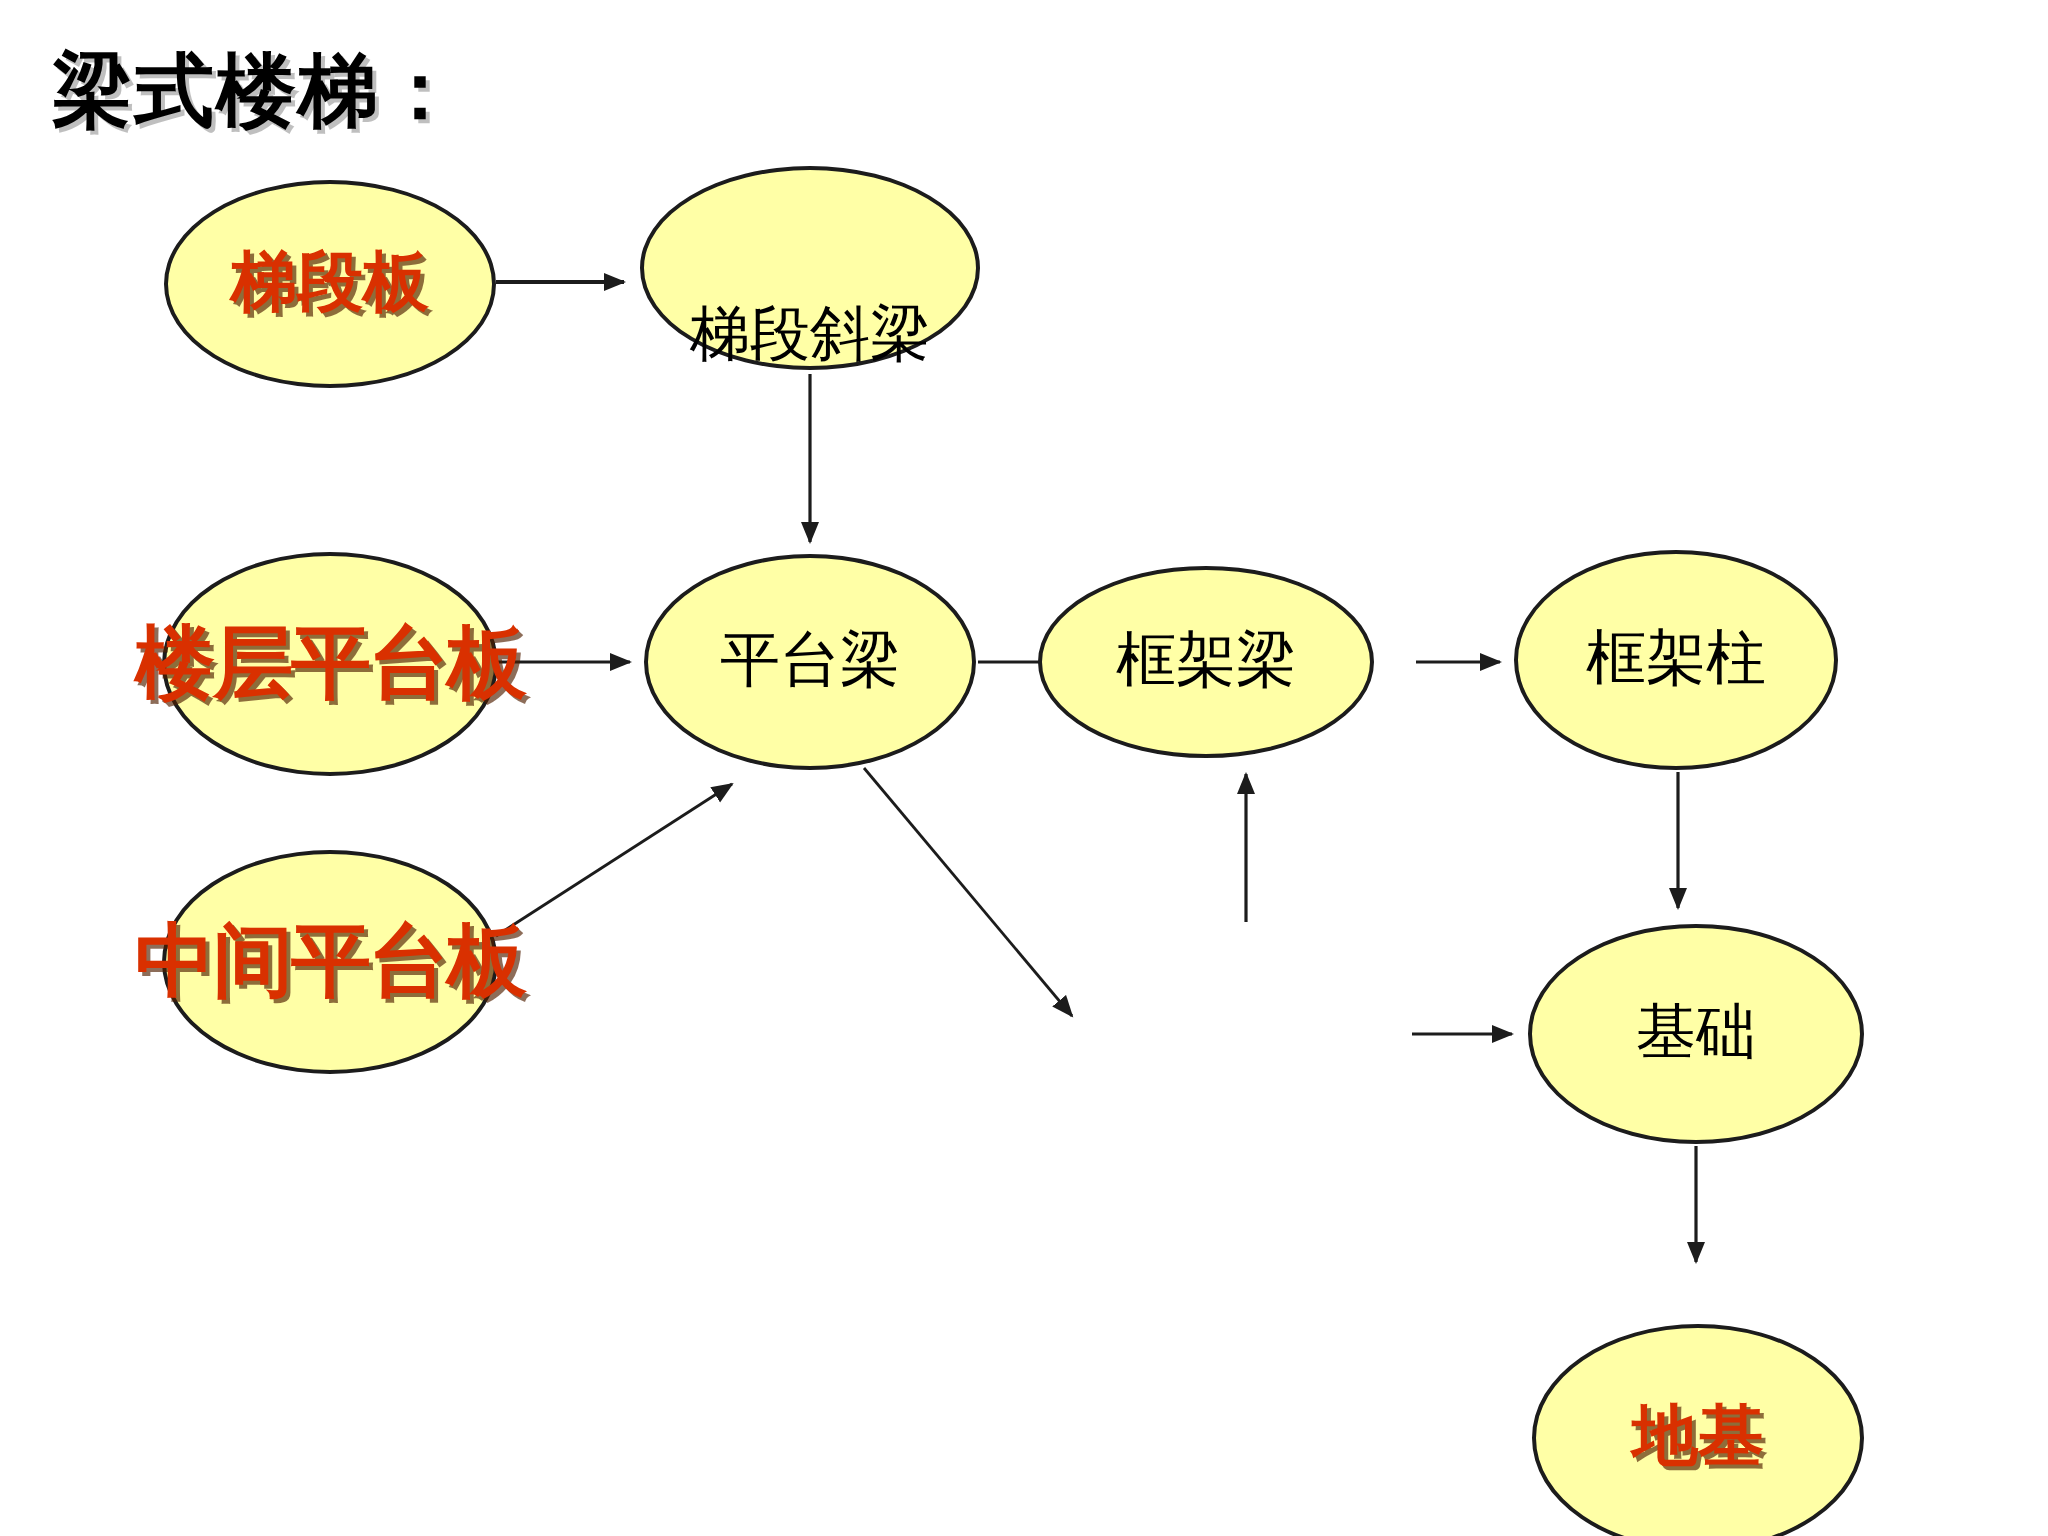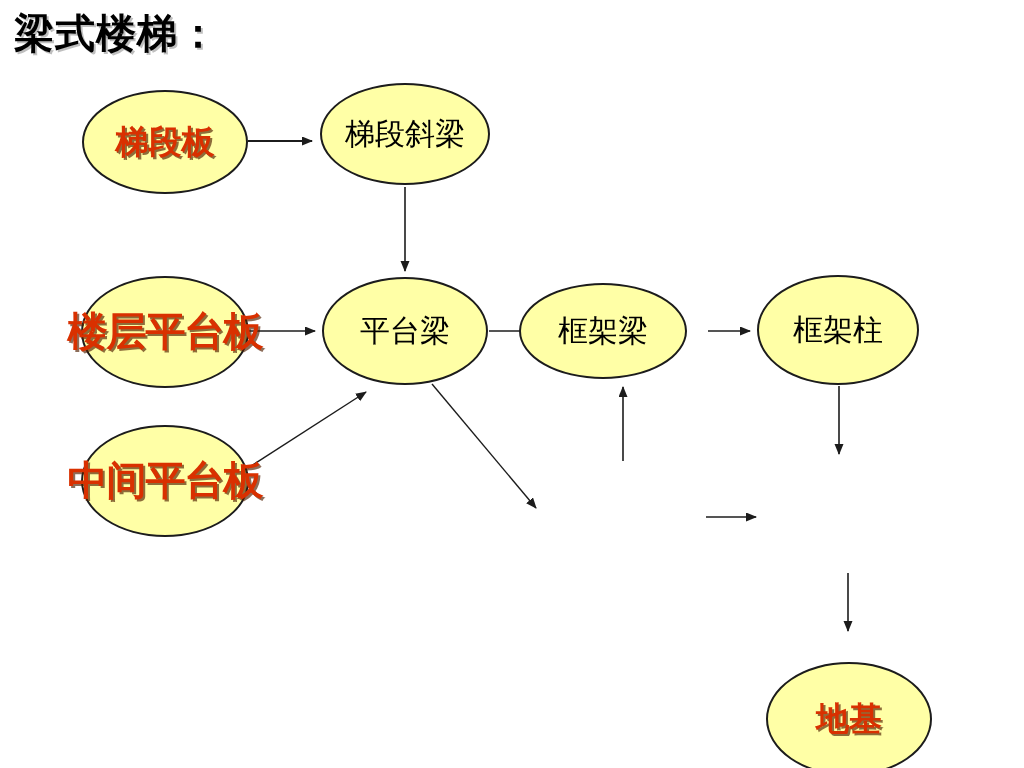--- a/index.html
+++ b/index.html
@@ -12,21 +12,21 @@
     width: 1024px;
     height: 768px;
     background: #ffffff;
     overflow: hidden;
     font-family: "Liberation Serif", "DejaVu Serif", serif;
   }
   .title {
     position: absolute;
     left: 14px;
     top: 6px;
-    margin: 0;
+    margin: 12px;
     font-size: 40px;
     font-weight: bold;
     color: #000000;
     letter-spacing: 1px;
     text-shadow: 2px 2px 0 rgba(0,0,0,0.25);
     font-family: "Liberation Serif", "DejaVu Serif", serif;
   }
   .arrow-layer {
     position: absolute;
     left: 0;
@@ -89,21 +89,21 @@
     <line x1="708" y1="331" x2="750" y2="331" stroke="#1c1c1c" stroke-width="1.6" marker-end="url(#ah)"></line>
     <line x1="839" y1="386" x2="839" y2="454" stroke="#1c1c1c" stroke-width="1.6" marker-end="url(#ah)"></line>
     <line x1="706" y1="517" x2="756" y2="517" stroke="#1c1c1c" stroke-width="1.6" marker-end="url(#ah)"></line>
     <line x1="848" y1="573" x2="848" y2="631" stroke="#1c1c1c" stroke-width="1.6" marker-end="url(#ah)"></line>
   </svg>
 
   <div class="node red" style="left:82px; top:90px; width:166px; height:104px;">
     <span>梯段板</span>
   </div>
 
-  <div class="node black" style="left:320px; top:83px; width:170px; height:102px;">
+  <div class="node black" style="left:320px; top:83px; width:170px; height:102px;align-items:flex-end;">
     <span>梯段斜梁</span>
   </div>
 
   <div class="node red wide" style="left:81px; top:276px; width:168px; height:112px;">
     <span>楼层平台板</span>
   </div>
 
   <div class="node black" style="left:322px; top:277px; width:166px; height:108px;text-align:center;">
     <span>平台梁</span>
   </div>
@@ -114,18 +114,21 @@
 
   <div class="node black" style="left:757px; top:275px; width:162px; height:110px;">
     <span>框架柱</span>
   </div>
 
   <div class="node red wide" style="left:81px; top:425px; width:168px; height:112px;">
     <span>中间平台板</span>
   </div>
 
 
+  <div class="node black" style="left:764px; top:462px; width:168px; height:110px;">
+    <span>基础</span>
+  </div>
 
   <div class="node red" style="left:766px; top:662px; width:166px; height:114px;">
     <span>地基</span>
   </div>
 
 </div>
 
 </body></html>

